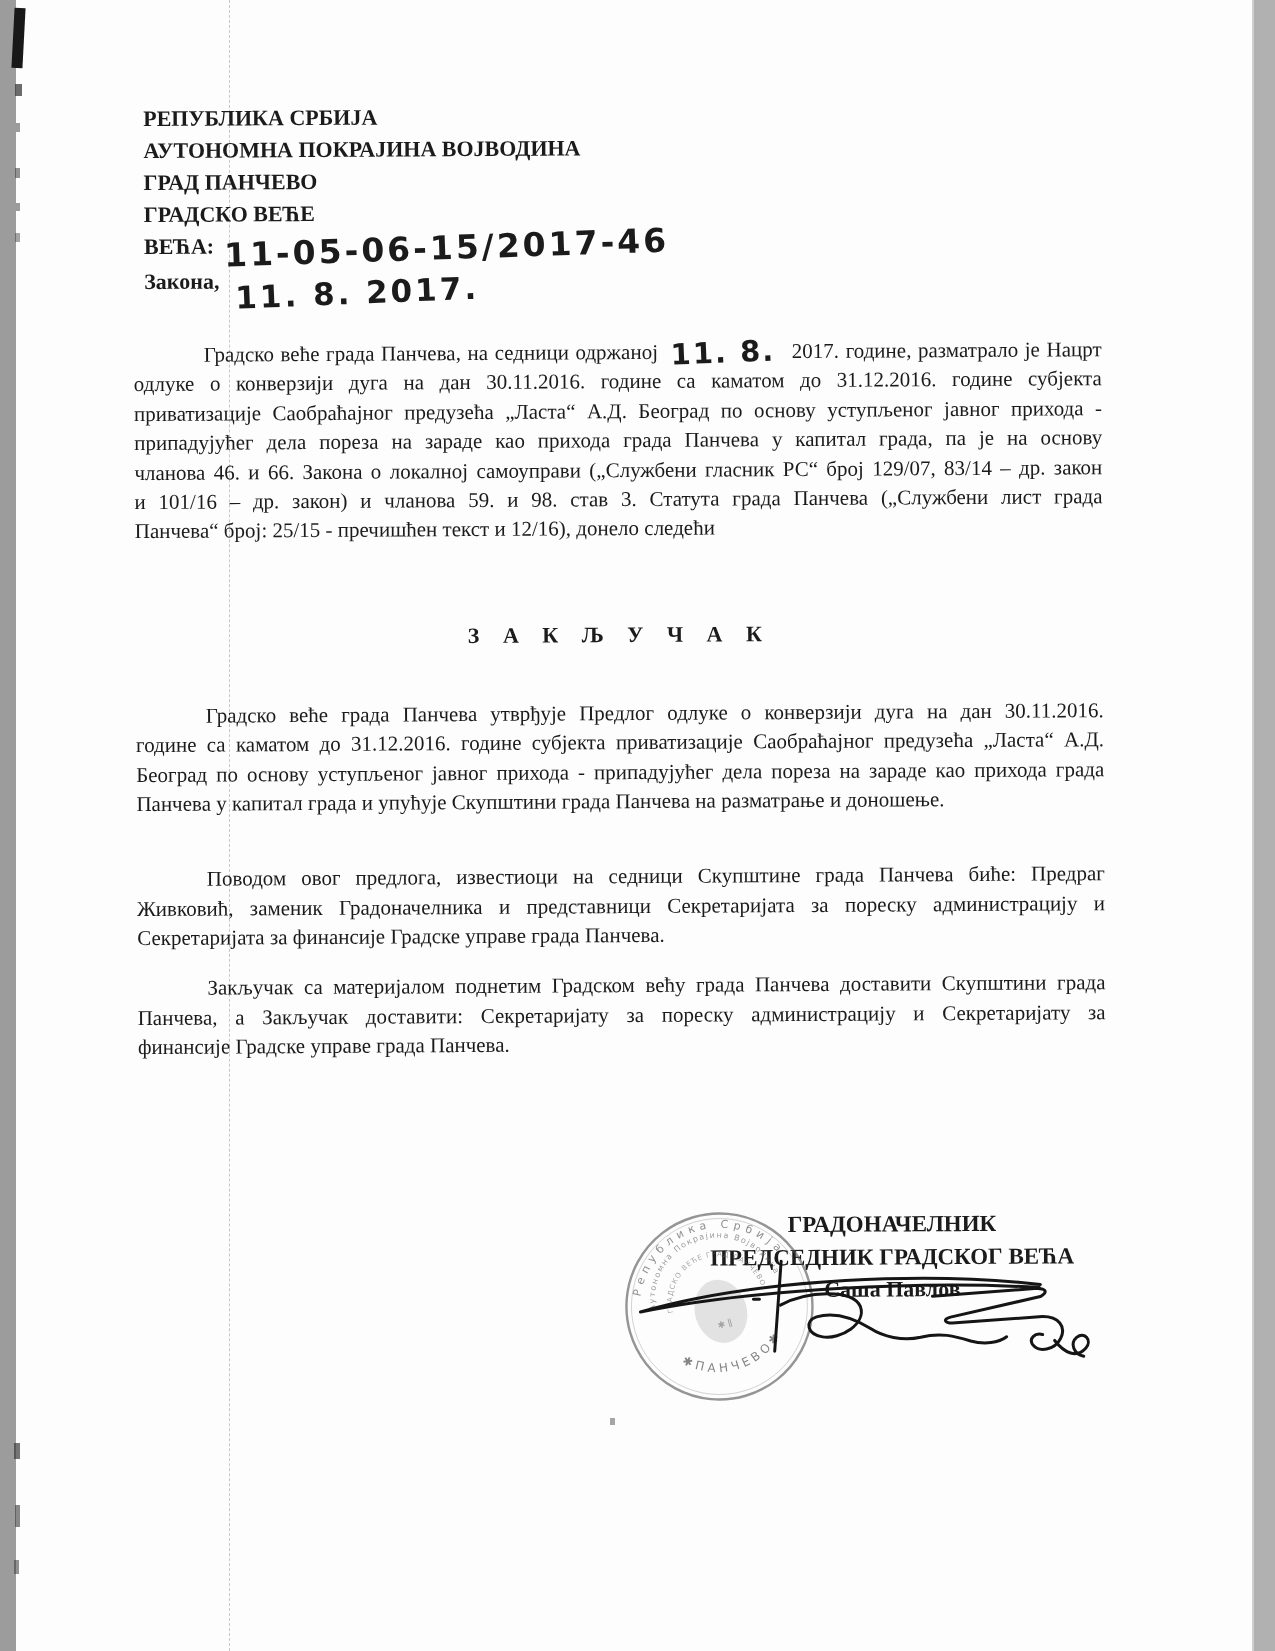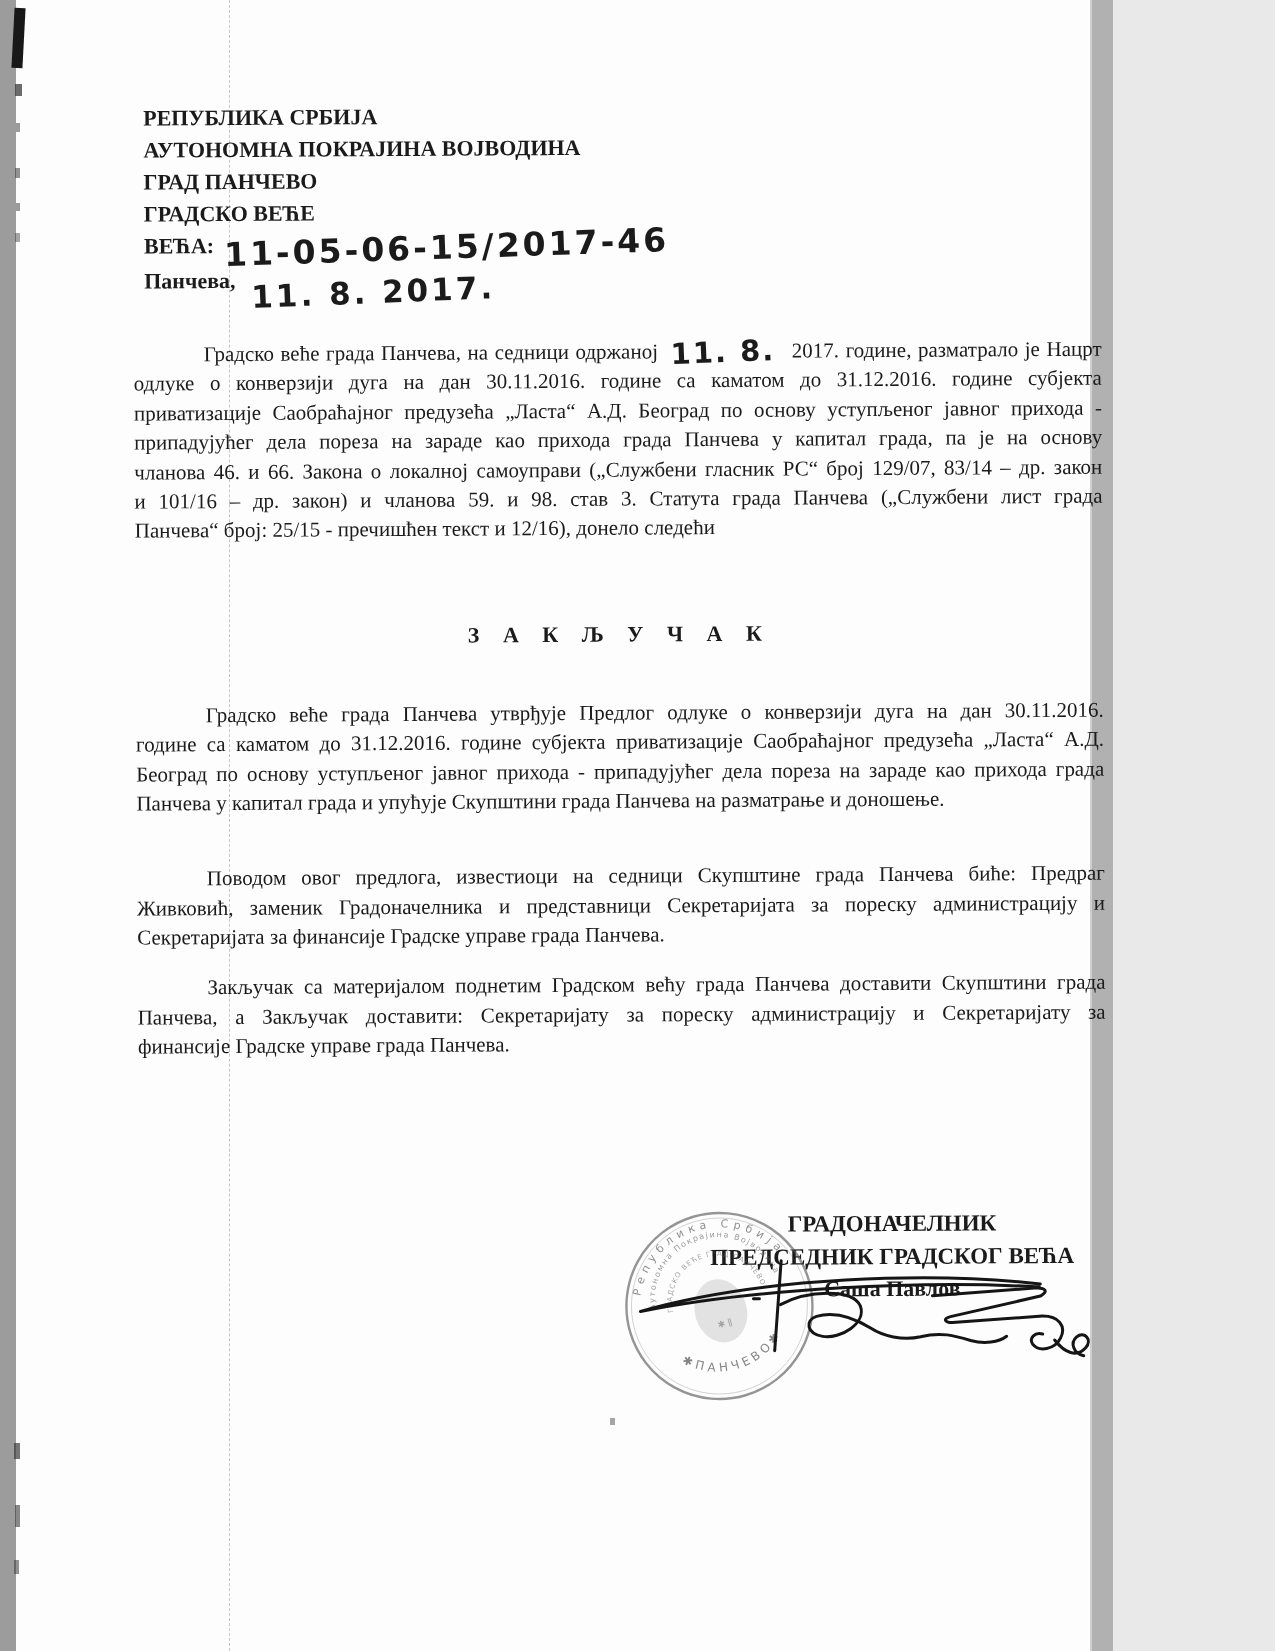--- a/index.html
+++ b/index.html
@@ -1,17 +1,17 @@
 <!DOCTYPE html>
 <html><head>
 <meta charset="utf-8">
 <style>
   html,body{margin:0;padding:0;background:#e9e9e9;}
   .page{
-    position:relative;width:1113px;height:1651px;background:#fdfdfd;
+    position:relative;width:1275px;height:1651px;background:#fdfdfd;
     overflow:hidden;font-family:"Liberation Serif","DejaVu Serif",serif;color:#1b1b1b;
   }
   
   .edge-left{position:absolute;left:0;top:0;width:16px;height:100%;background:#9c9c9c;}
   .edge-right{position:absolute;right:0;top:0;width:21px;height:100%;background:#b1b1b1;}
   .edge-right-line{position:absolute;right:21px;top:0;width:2px;height:100%;background:#cfcfcf;}
   .corner-mark{position:absolute;left:13px;top:8px;width:11px;height:60px;background:#181818;transform:rotate(3deg);}
   .speck{position:absolute;background:#3a3a3a;}
   .crease{position:absolute;left:229px;top:0;height:100%;width:0;border-left:1px dashed rgba(110,110,110,.38);}
   
@@ -62,21 +62,21 @@
   <div class="crease"></div>
 
   <div class="sheet">
 
     <div class="header">
       <div>РЕПУБЛИКА СРБИЈА</div>
       <div>АУТОНОМНА ПОКРАЈИНА ВОЈВОДИНА</div>
       <div>ГРАД ПАНЧЕВО</div>
       <div>ГРАДСКО ВЕЋЕ</div>
       <div><span>ВЕЋА:</span><span class="hand hand-broj">11-05-06-15/2017-46</span></div>
-      <div><span>Панчева,</span><span class="hand hand-date">11. 8. 2017.</span></div>
+      <div><span>Закона,</span><span class="hand hand-date">11. 8. 2017.</span></div>
     </div>
 
     <div class="body-text">
       <div class="line indent"><span>Градско веће града Панчева, на седници одржаној</span> <span class="hand hand-inline">11. 8.</span> <span>2017. године, разматрало је Нацрт</span></div>
       <div class="line">одлуке о конверзији дуга на дан 30.11.2016. године са каматом до 31.12.2016. године субјекта</div>
       <div class="line">приватизације Саобраћајног предузећа „Ласта“ А.Д. Београд по основу уступљеног јавног прихода -</div>
       <div class="line">припадујућег дела пореза на зараде као прихода града Панчева у капитал града, па је на основу</div>
       <div class="line">чланова 46. и 66. Закона о локалној самоуправи („Службени гласник РС“ број 129/07, 83/14 – др. закон</div>
       <div class="line">и 101/16 – др. закон) и чланова 59. и 98. став 3. Статута града Панчева („Службени лист града</div>
       <div class="line last">Панчева“ број: 25/15 - пречишћен текст и 12/16), донело следећи</div>

